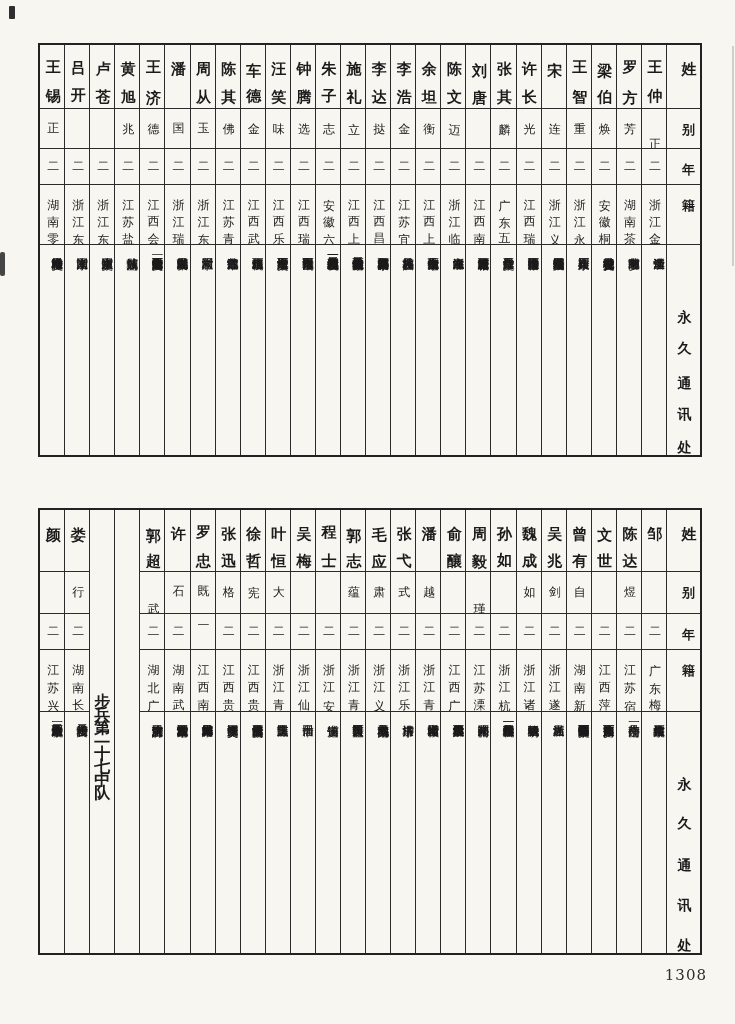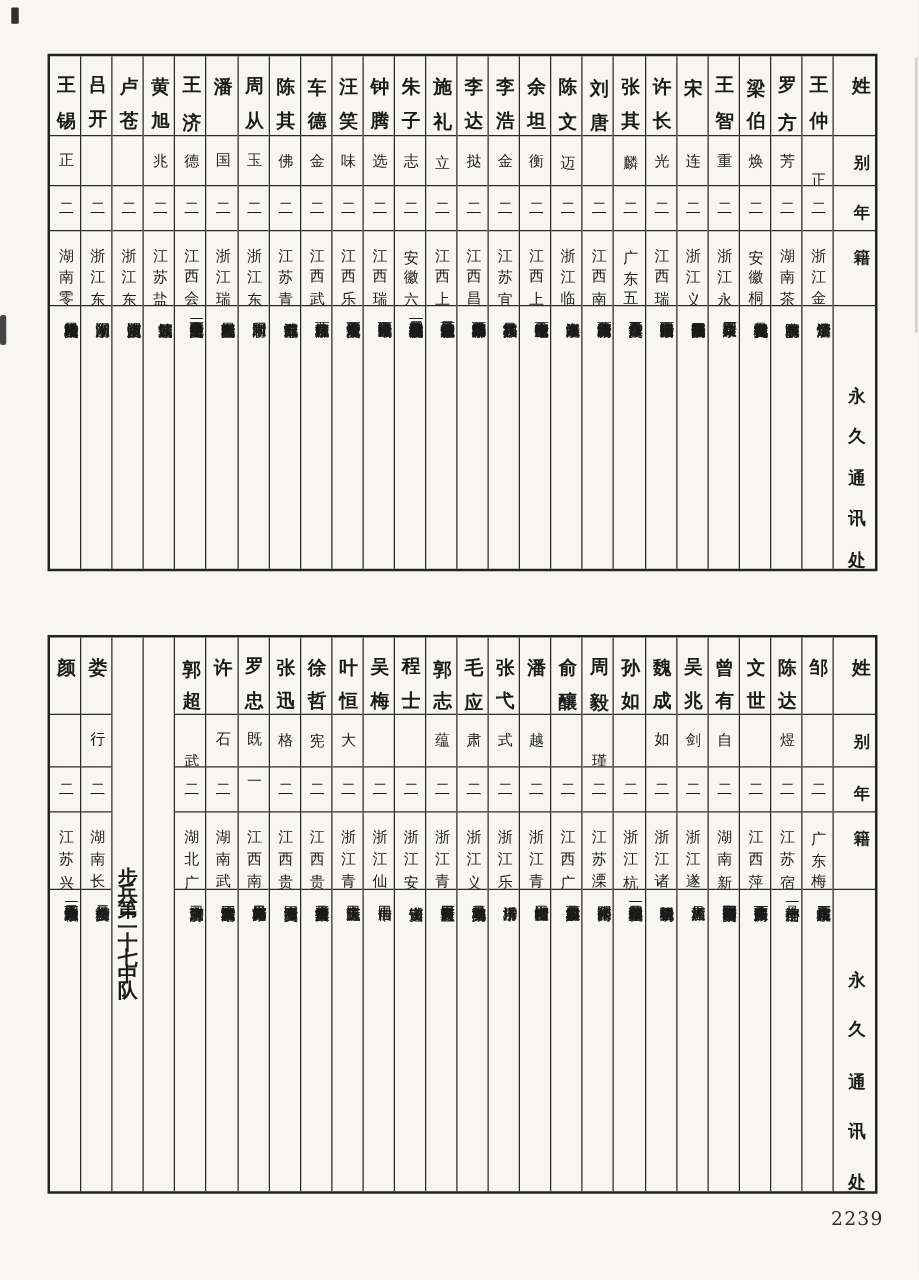--- a/index.html
+++ b/index.html
@@ -430,18 +430,18 @@
       </div>
       <div class="col">
         <div class="cell r-name">颜德</div>
         <div class="cell r-alias"></div>
         <div class="cell r-age">二三</div>
         <div class="cell r-origin">江苏兴化</div>
         <div class="cell r-addr">上海东余杭路第二百十一巷三十四号</div>
       </div>
     </div>
 
-  <div class="page-number">2239</div>
+  <div class="page-number">1308</div>
 
   <div class="artifact-corner"></div>
   <div class="artifact-left"></div>
   <div class="artifact-right"></div>
 </div>
 
 </body></html>

